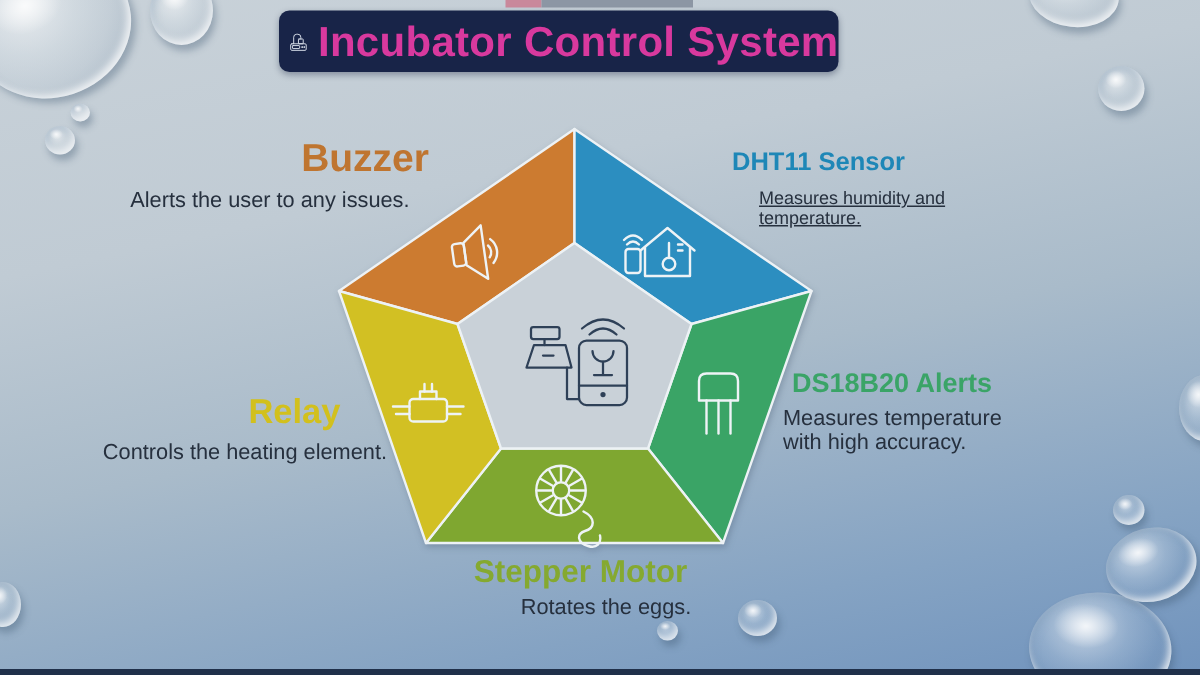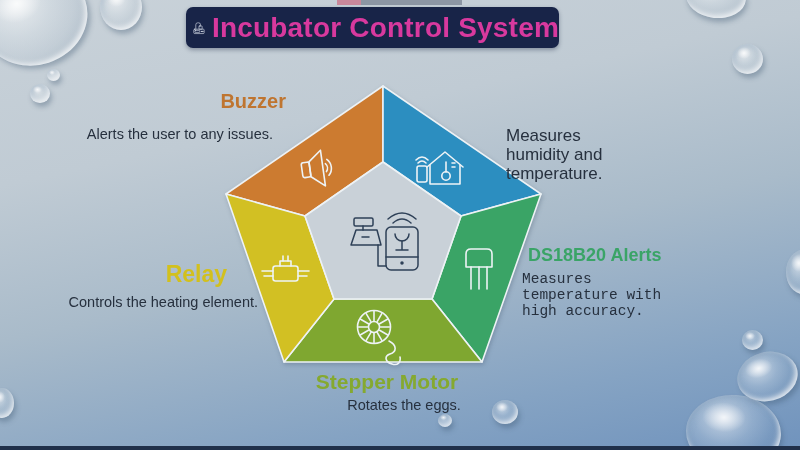--- a/index.html
+++ b/index.html
@@ -12,21 +12,21 @@
   .droplet::before{content:"";position:absolute;left:16%;top:10%;width:46%;height:40%;border-radius:50%;
     background:radial-gradient(ellipse at center, rgba(255,255,255,.8), rgba(255,255,255,0) 70%);}
   .titlebar{position:absolute;left:186px;top:7px;width:373px;height:41px;background:#182448;border-radius:7px;
     display:flex;align-items:center;gap:7px;padding-left:7px;box-sizing:border-box;z-index:4;
     box-shadow:0 2px 4px rgba(18,28,58,.35);}
   .titlebar .ttl{font-size:28px;font-weight:700;color:#d8399e;letter-spacing:.2px;white-space:nowrap;}
   .topfrag{position:absolute;top:0;height:5px;z-index:3;}
   .pent{position:absolute;left:0;top:0;z-index:2;filter:drop-shadow(1px 2px 2px rgba(50,70,95,.28));}
   .t{position:absolute;z-index:3;color:#26303e;}
   .hd{font-weight:700;white-space:nowrap;}
-  .h-buzzer{color:#bf7530;font-size:20px;}
+  .h-buzzer{color:#bf7530;font-size:26px;}
   .h-dht11{color:#1e87b7;font-size:17px;}
   .h-ds18b20{color:#3aa467;font-size:18px;}
   .h-stepper{color:#85a930;font-size:21px;}
   .h-relay{color:#d2c01d;font-size:23px;}
   .desc{font-size:14.5px;line-height:1.12;}
   .bottomstrip{position:absolute;left:0;bottom:0;width:800px;height:4px;background:#20304a;z-index:6;}
 </style>
 </head>
 <body>
 
@@ -132,24 +132,25 @@
       <path d="M395,234 A7,7 0 0 0 409,234"></path>
       <path d="M402,241 V250 M396,250 H408"></path>
       <path d="M388,219 Q402,207 416,219"></path>
       <path d="M393,223 Q402,215 411,223"></path>
     </g>
   </svg>
 
   <div class="t hd h-buzzer" style="right:514px;top:90px;">Buzzer</div>
   <div class="t desc" style="right:527px;top:126px;text-align:center;">Alerts the user to any issues.</div>
 
-  <div class="t desc" style="left:506px;top:126px;width:142px;font-size:17px;">Measures humidity and temperature.</div>
+  <div class="t hd h-dht11" style="left:488px;top:98px;">DHT11 Sensor</div>
+  <div class="t desc" style="left:506px;top:126px;width:142px;font-size:12px;text-decoration:underline;">Measures humidity and temperature.</div>
 
   <div class="t hd h-ds18b20" style="left:528px;top:245px;">DS18B20 Alerts</div>
-  <div class="t desc" style="left:522px;top:271px;width:160px;font-family:Liberation Mono, monospace;">Measures temperature with high accuracy.</div>
+  <div class="t desc" style="left:522px;top:271px;width:160px;">Measures temperature with high accuracy.</div>
 
   <div class="t desc" style="left:314px;top:397px;width:180px;text-align:center;">Rotates the eggs.</div>
   <div class="t hd h-stepper" style="left:297px;top:370px;width:180px;text-align:center;">Stepper Motor</div>
 
   <div class="t hd h-relay" style="right:573px;top:261px;">Relay</div>
   <div class="t desc" style="right:542px;top:294px;text-align:center;">Controls the heating element.</div>
 
   <div class="bottomstrip"></div>
 </div>
 

